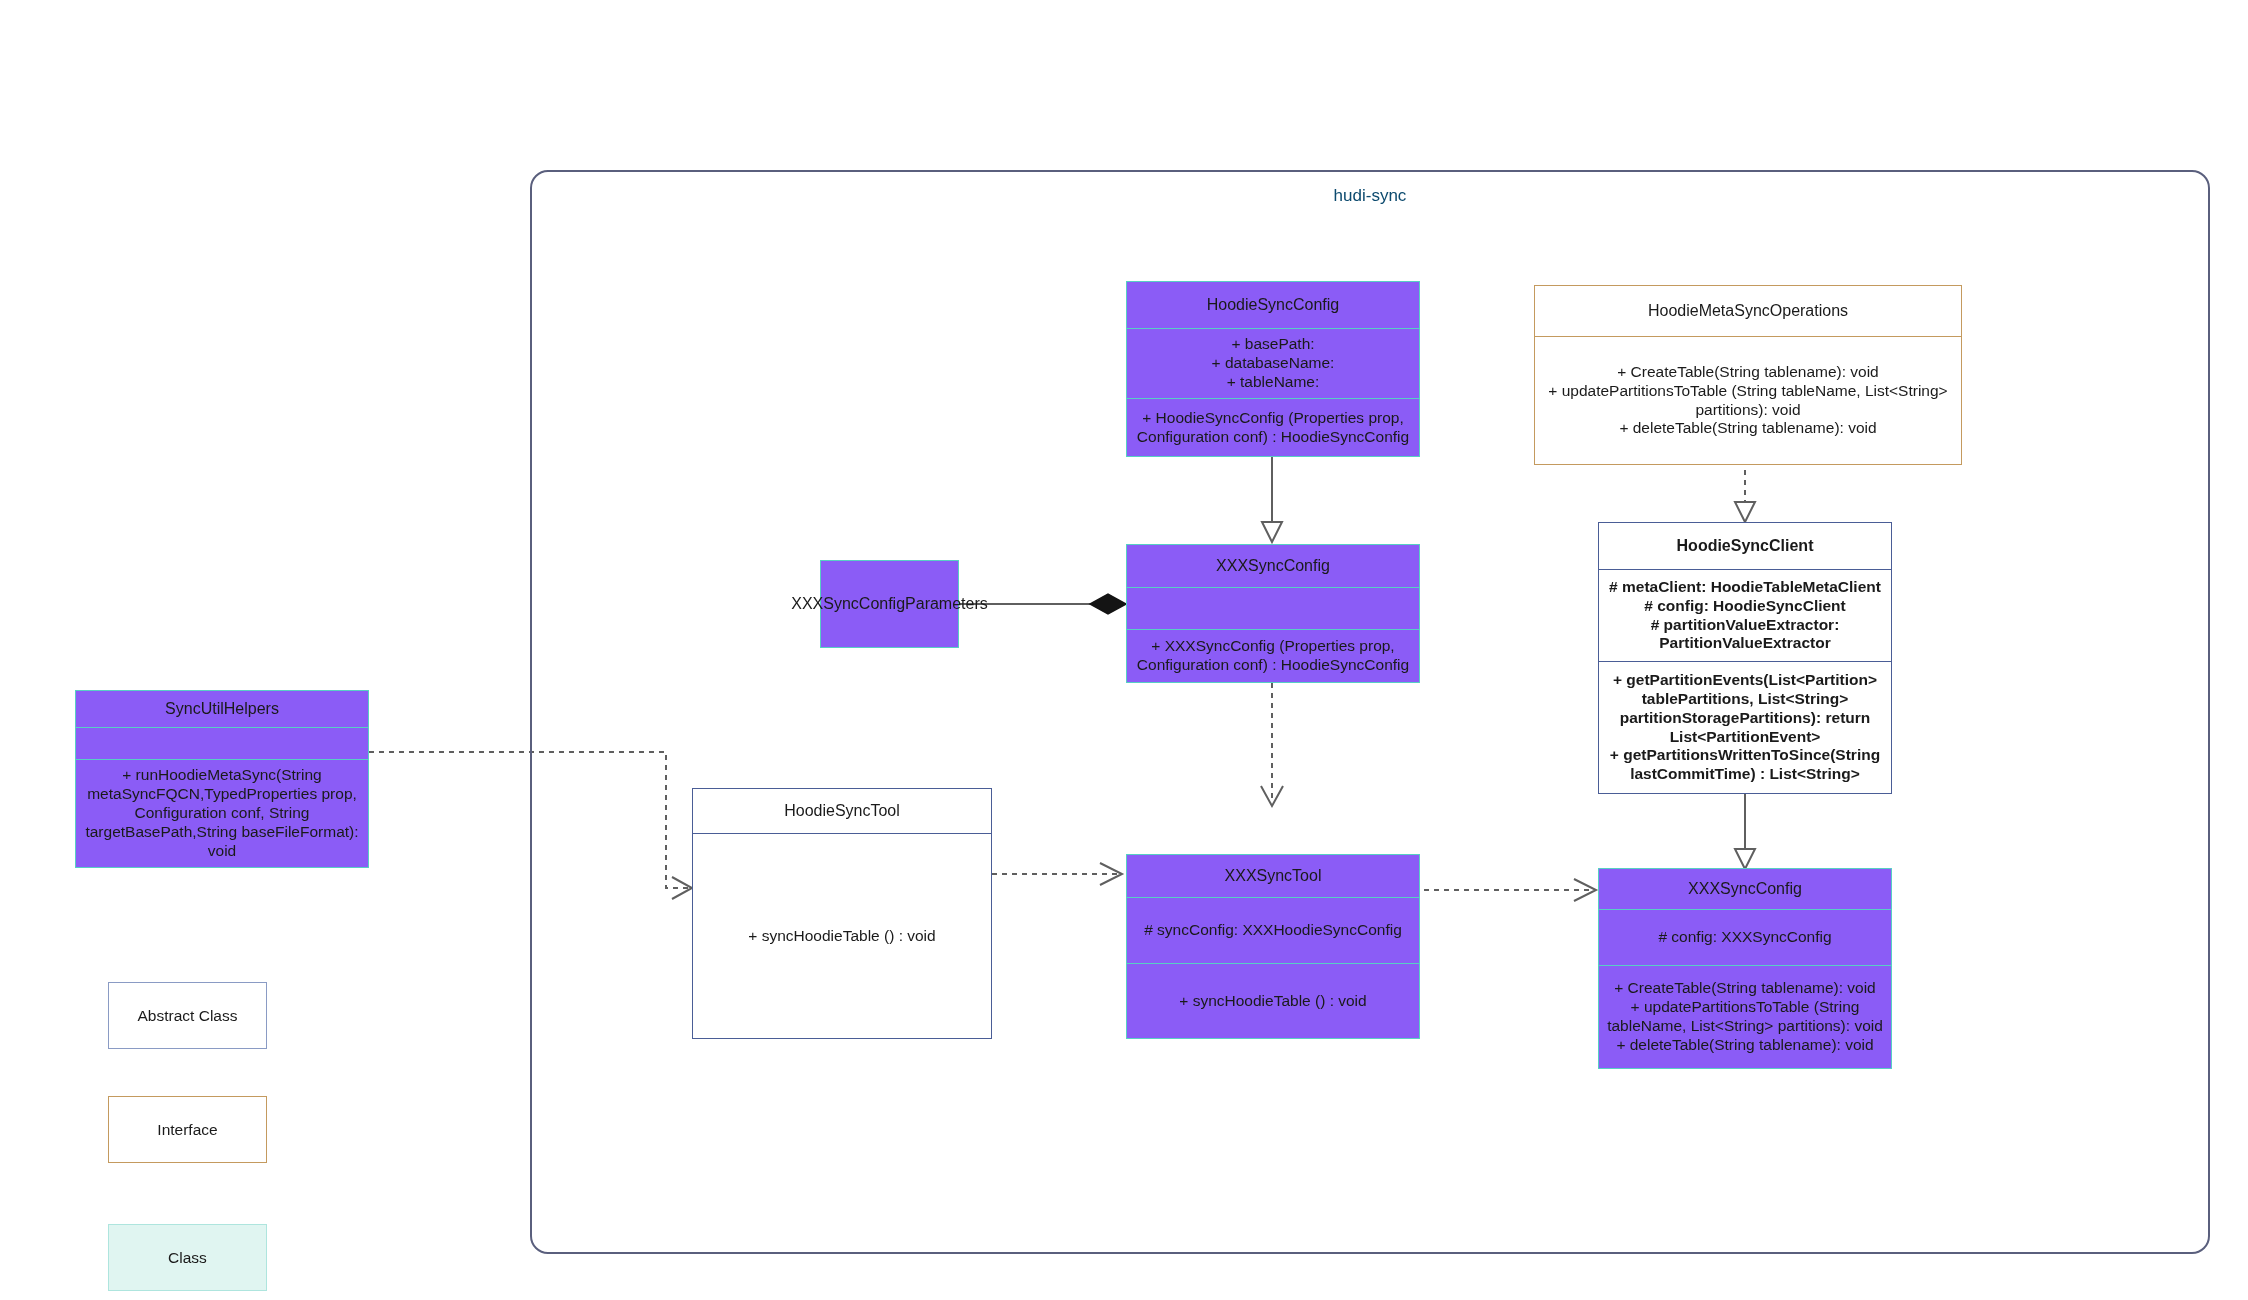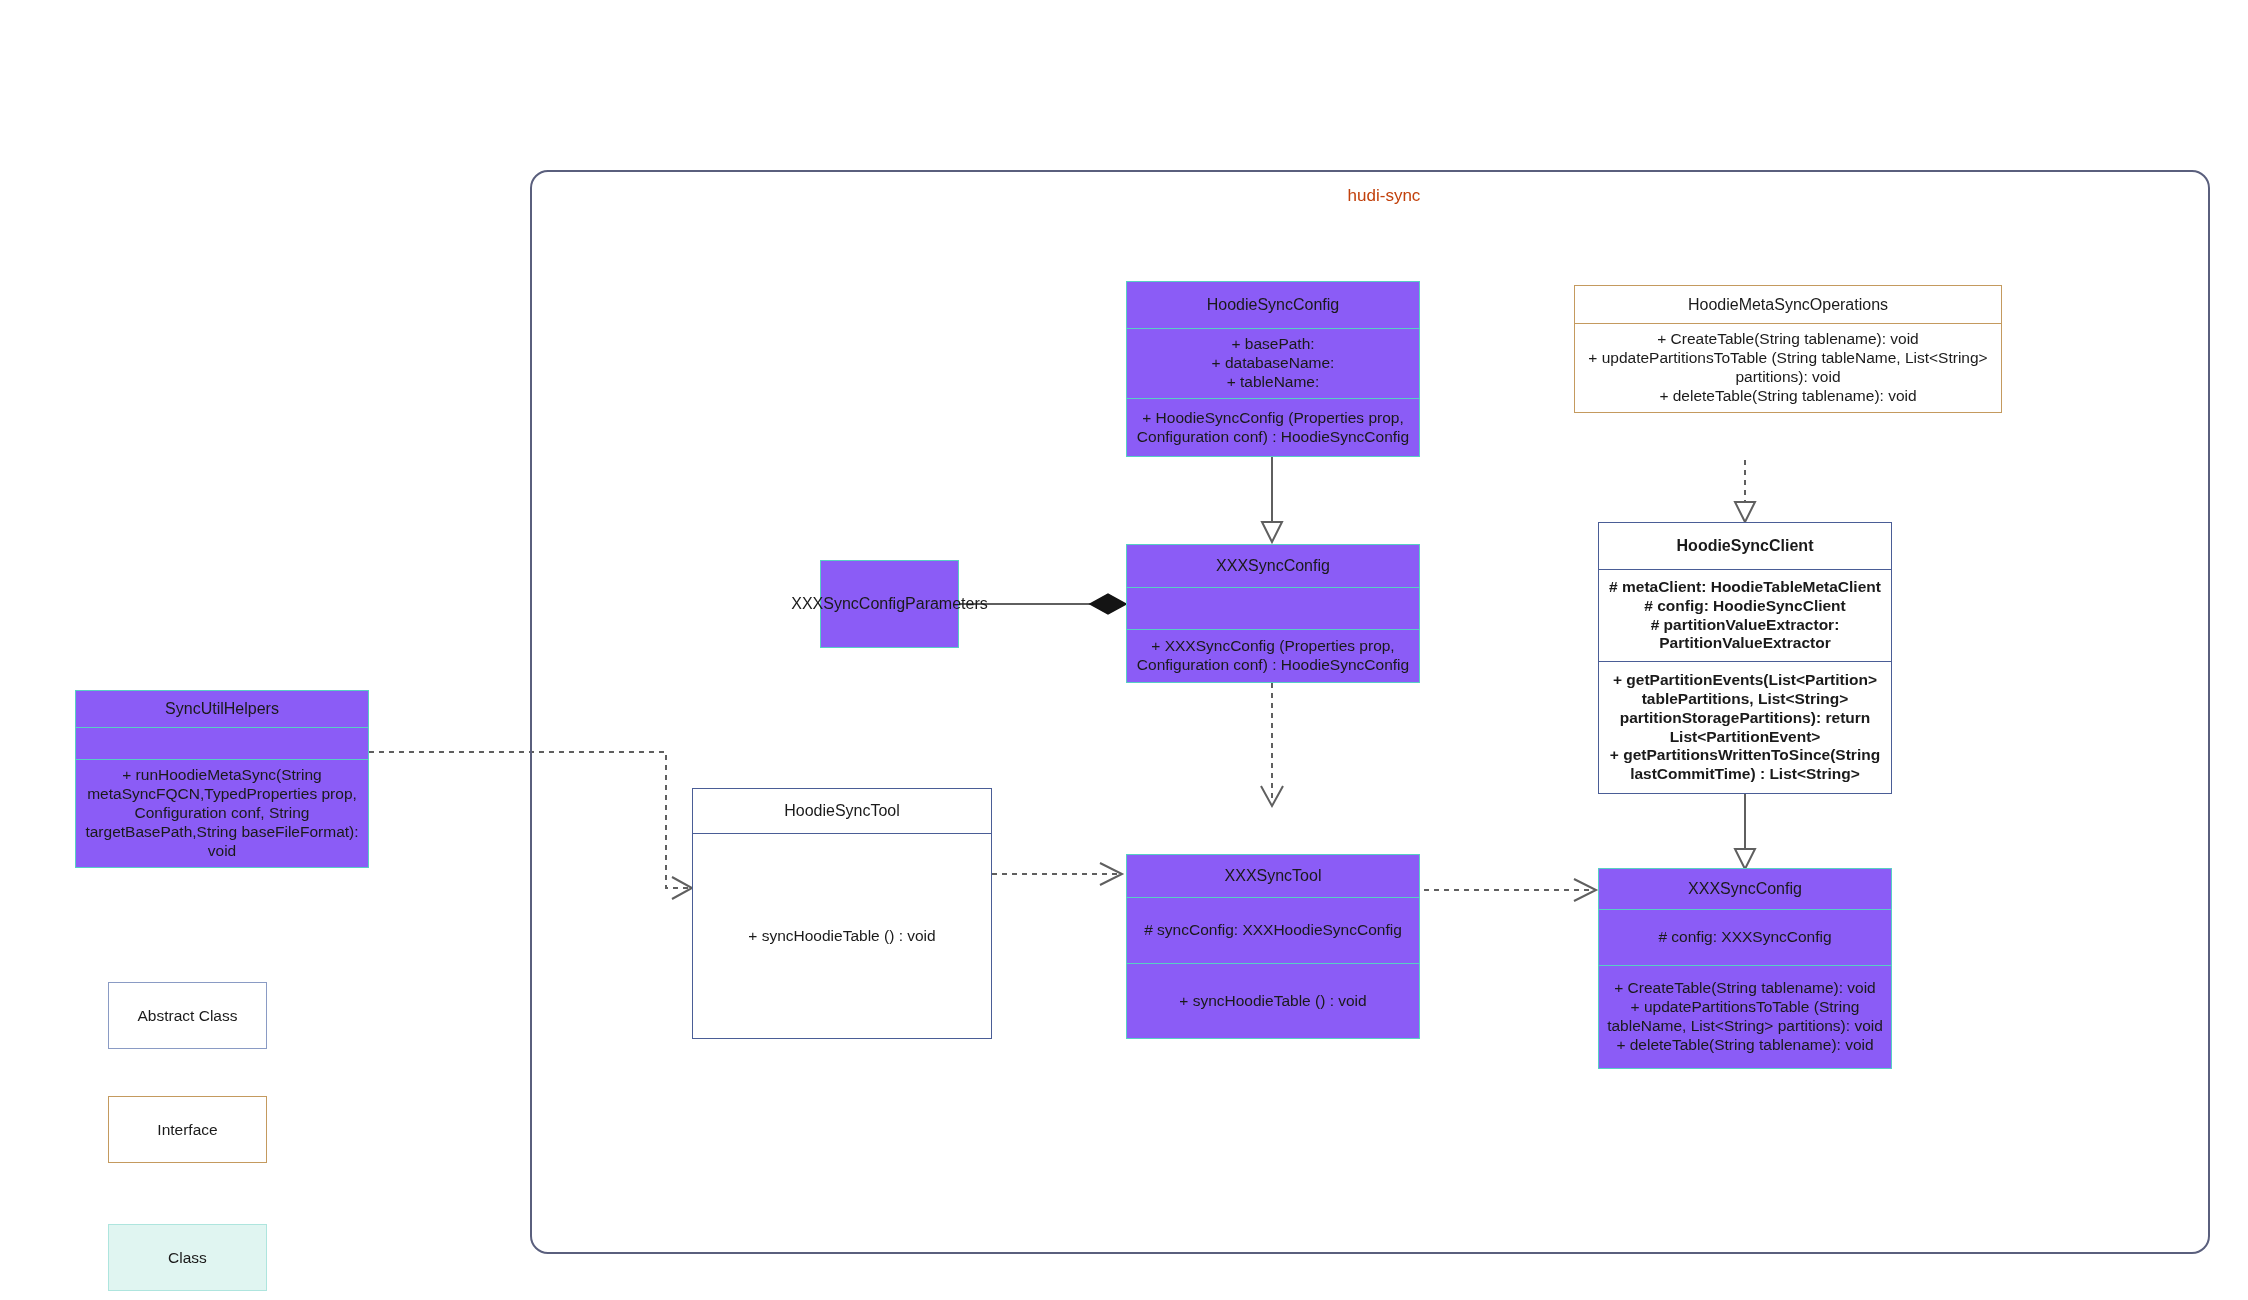--- a/index.html
+++ b/index.html
@@ -24,23 +24,23 @@
     position: absolute;
     border: 2px solid #5a5f7d;
     border-radius: 18px;
     background: transparent;
   }
   .package-title {
     position: absolute;
     width: 100%;
     text-align: center;
     font-size: 17px;
-    color: #c2410c;
+    color: #0c4a6e;
     top: 14px;
-    left: 14px;
+    left: 0;
   }
 
   
   .umlbox {
     position: absolute;
     box-sizing: border-box;
     display: flex;
     flex-direction: column;
   }
   .umlbox .compartment {
@@ -187,21 +187,21 @@
   </div>
 
   <div class="umlbox cls" style="left:1126px; top:281px; width:294px; height:176px;">
     <div class="compartment name" style="height:46px;">HoodieSyncConfig</div>
     <div class="compartment attrs" style="height:70px;">+    basePath:
 +   databaseName:
 +   tableName:</div>
     <div class="compartment methods" style="flex:1;">+   HoodieSyncConfig (Properties prop, Configuration conf) : HoodieSyncConfig</div>
   </div>
 
-  <div class="umlbox interface" style="left:1534px; top:285px; width:428px; height:128px;margin-left:40px;">
+  <div class="umlbox interface" style="left:1534px; top:285px; width:428px; height:180px;">
     <div class="compartment name" style="height:50px;">HoodieMetaSyncOperations</div>
     <div class="compartment methods" style="flex:1;">+   CreateTable(String tablename): void
 +    updatePartitionsToTable (String tableName, List&lt;String&gt; partitions): void
 +   deleteTable(String tablename): void</div>
   </div>
 
   <div class="umlbox abstract" style="left:1598px; top:522px; width:294px; height:272px;font-weight:bold;">
     <div class="compartment name" style="height:46px;">HoodieSyncClient</div>
     <div class="compartment attrs" style="height:92px;">#   metaClient: HoodieTableMetaClient
 #   config: HoodieSyncClient

